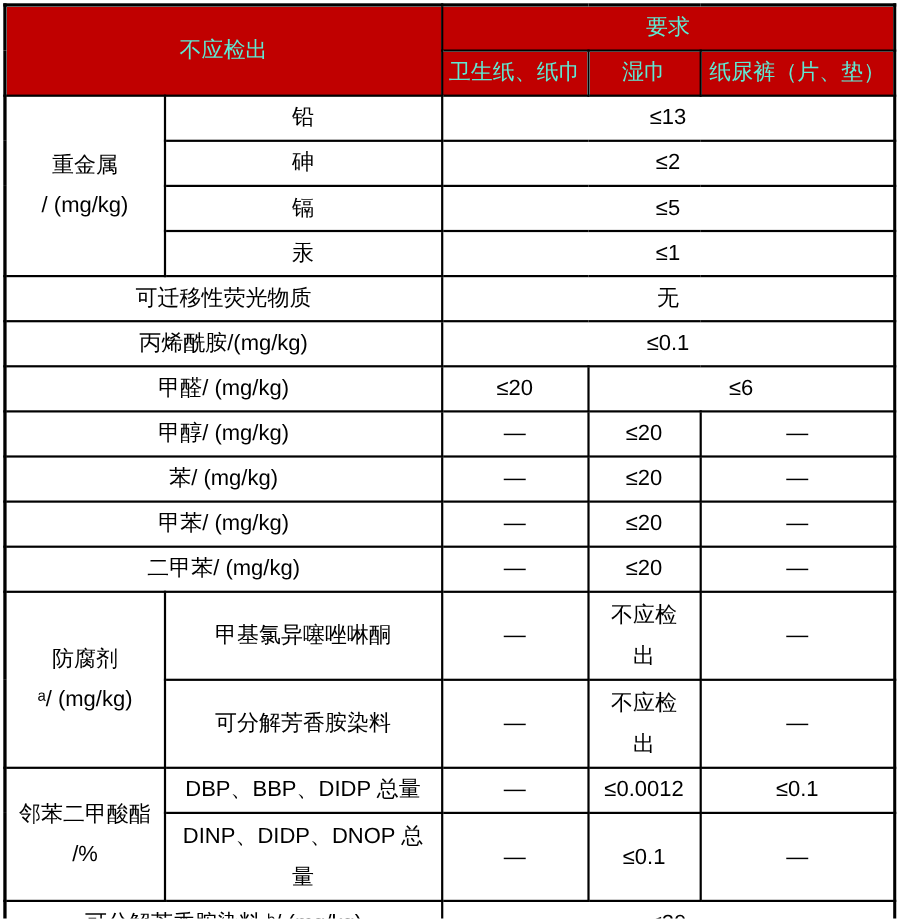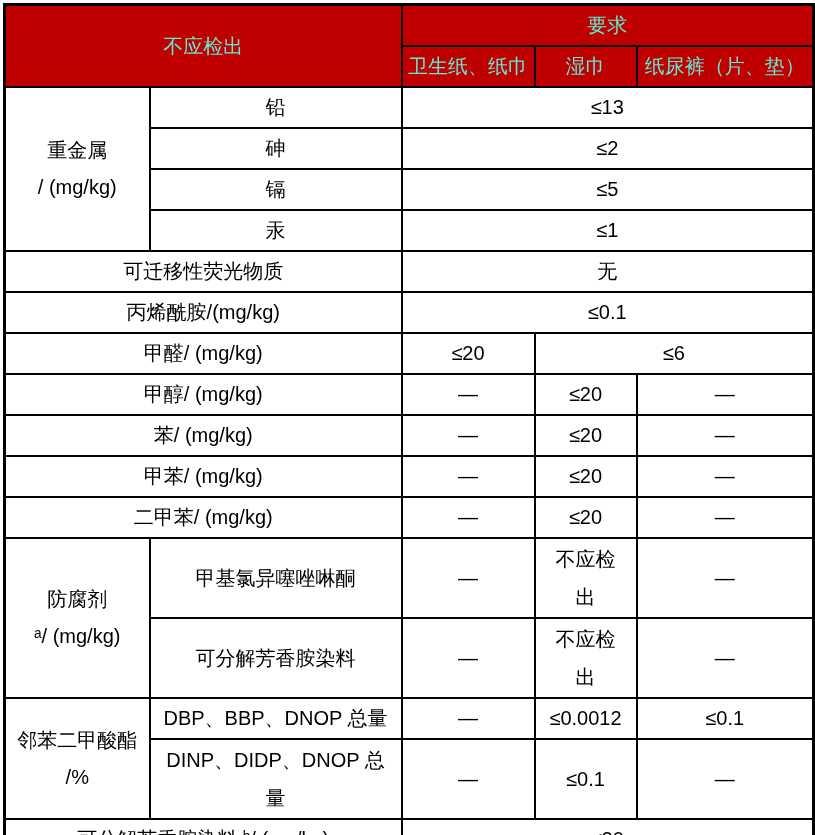--- a/index.html
+++ b/index.html
@@ -121,21 +121,21 @@
     </tr>
     <tr style="height:73px">
       <td>可分解芳香胺染料</td>
       <td>—</td>
       <td><span class="narrow-wrap">不应检出</span></td>
       <td>—</td>
     </tr>
     <tr style="height:35px">
       <td rowspan="2" class="pre">邻苯二甲酸酯
 /%</td>
-      <td>DBP、BBP、DNOP 总量</td>
+      <td>DBP、BBP、DIDP 总量</td>
       <td>—</td>
       <td>≤0.0012</td>
       <td>≤0.1</td>
     </tr>
     <tr style="height:66px">
       <td><span class="wrap230">DINP、DIDP、DNOP 总量</span></td>
       <td>—</td>
       <td>≤0.1</td>
       <td>—</td>
     </tr>

